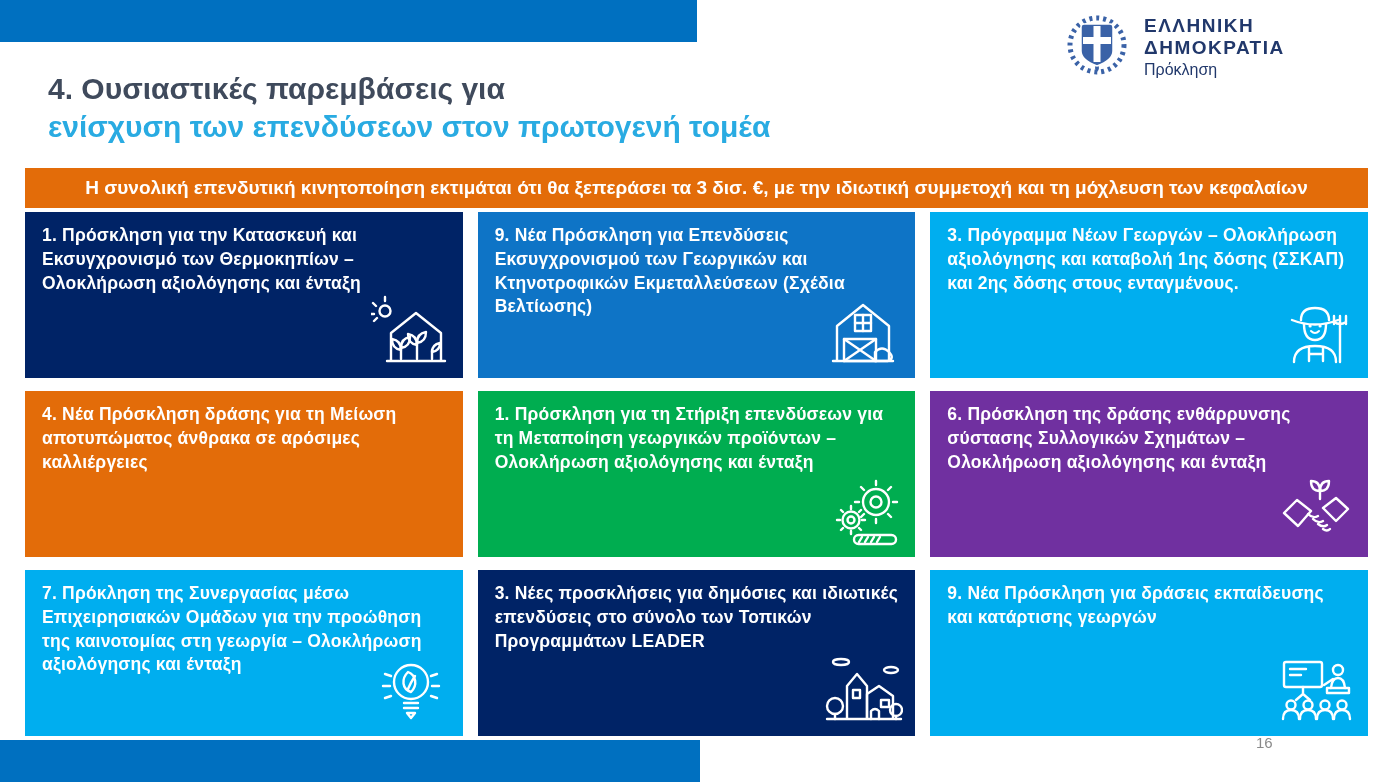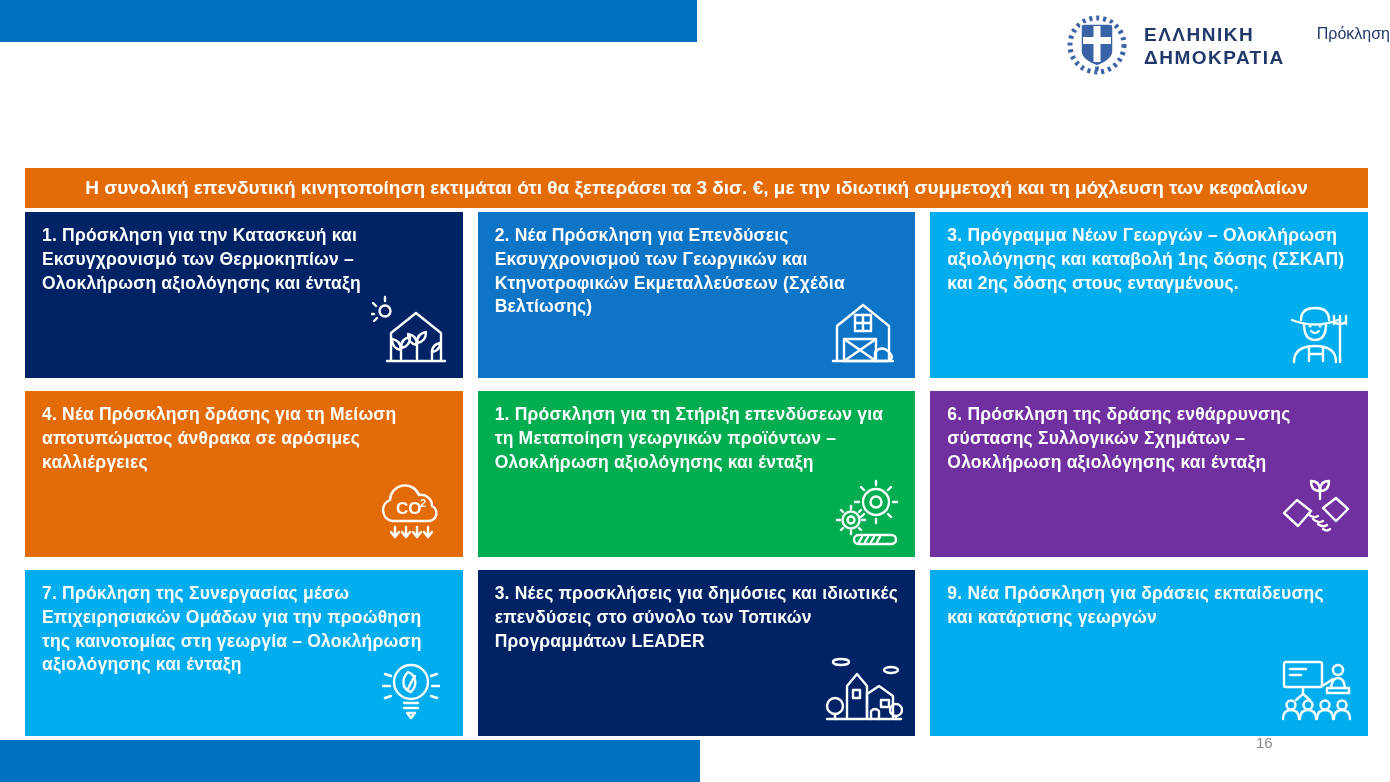--- a/index.html
+++ b/index.html
@@ -2,21 +2,21 @@
 <html lang="el"><head>
 <meta charset="utf-8">
 <style>
   html,body{margin:0;padding:0;background:#fff;}
   .slide{position:relative;width:1390px;height:782px;background:#fff;overflow:hidden;
          font-family:"Liberation Sans","DejaVu Sans",sans-serif;}
   .top-bar{position:absolute;left:0;top:0;width:697px;height:42px;background:#0070C0;}
   .bottom-bar{position:absolute;left:0;bottom:0;width:700px;height:42px;background:#0070C0;}
 
   .logo{position:absolute;left:1064px;top:12px;display:flex;align-items:center;gap:14px;}
-  .logo-text{display:flex;line-height:1.2;}
+  .logo-text{display:flex;flex-direction:column;line-height:1.2;}
   .logo-line1{font-size:19px;font-weight:bold;color:#21386B;letter-spacing:1.5px;}
   .logo-line2{font-size:16px;color:#21386B;}
 
   .title-block{position:absolute;left:48px;top:70px;line-height:1.28;}
   .title-line1{font-size:30px;font-weight:bold;color:#3F4A5C;}
   .title-line2{font-size:30px;font-weight:bold;color:#29ABE2;}
 
   .banner{position:absolute;left:25px;top:168px;width:1343px;height:40px;background:#E36C09;
           display:flex;align-items:center;justify-content:center;}
   .banner-text{color:#fff;font-size:19px;font-weight:bold;white-space:nowrap;}
@@ -48,20 +48,24 @@
         <rect x="29.5" y="14" width="7" height="36" fill="#fff"></rect>
         <rect x="19" y="25" width="28" height="7" fill="#fff"></rect>
       </svg>
     </span>
     <span class="logo-text">
       <span class="logo-line1">ΕΛΛΗΝΙΚΗ ΔΗΜΟΚΡΑΤΙΑ</span>
       <span class="logo-line2">Πρόκληση</span>
     </span>
   </div>
 
+  <div class="title-block">
+    <div class="title-line1">4. Ουσιαστικές παρεμβάσεις για</div>
+    <div class="title-line2">ενίσχυση των επενδύσεων στον πρωτογενή τομέα</div>
+  </div>
 
   <div class="banner" style="background: rgb(227, 108, 9);">
     <span class="banner-text">Η συνολική επενδυτική κινητοποίηση εκτιμάται ότι θα ξεπεράσει τα 3 δισ. €, με την ιδιωτική συμμετοχή και τη μόχλευση των κεφαλαίων</span>
   </div>
 
   <div class="grid">
 
     <div class="card" style="background: rgb(0, 35, 102);">
       <div class="card-title">1. Πρόσκληση για την Κατασκευή και Εκσυγχρονισμό των Θερμοκηπίων – Ολοκλήρωση αξιολόγησης και ένταξη</div>
       <span class="card-icon">
@@ -75,21 +79,21 @@
           <path d="M46 69V51"></path>
             <path d="M46 55c-7-1-9-6-9-11 6 1 9 5 9 11z"></path>
             <path d="M46 53c7-1 9-6 9-11-6 1-9 5-9 11z"></path>
           <path d="M61 69v-9"></path>
             <path d="M61 62c6-1 8-5 8-9-5 1-8 4-8 9z"></path>
         </svg>
       </span>
     </div>
 
     <div class="card" style="background: rgb(14, 116, 198);">
-      <div class="card-title">2. Νέα Πρόσκληση για Επενδύσεις Εκσυγχρονισμού των Γεωργικών και Κτηνοτροφικών Εκμεταλλεύσεων (Σχέδια Βελτίωσης)</div>
+      <div class="card-title">9. Νέα Πρόσκληση για Επενδύσεις Εκσυγχρονισμού των Γεωργικών και Κτηνοτροφικών Εκμεταλλεύσεων (Σχέδια Βελτίωσης)</div>
       <span class="card-icon">
         <svg viewBox="0 0 80 80">
           <path d="M14 71V36L40 15l26 21v35M10 71h60"></path>
           <rect x="32" y="25" width="16" height="16"></rect>
           <path d="M40 25v16M32 33h16"></path>
           <rect x="21" y="49" width="32" height="22"></rect>
           <path d="M21 49l32 22M53 49L21 71"></path>
           <path d="M52 62q7-7 14 0 6 6-1 9H52z"></path>
         </svg>
       </span>
@@ -107,28 +111,20 @@
           <path d="M18 72q0-16 21-16t21 16"></path>
           <path d="M33 58v13M47 58v13M33 64h14"></path>
           <path d="M58 26v8m12-8v8m-6-8v10M58 32q6 4 12 0"></path>
           <path d="M64 36v36"></path>
         </svg>
       </span>
     </div>
 
     <div class="card" style="background: rgb(227, 108, 9);">
       <div class="card-title">4. Νέα Πρόσκληση δράσης για τη Μείωση αποτυπώματος άνθρακα σε αρόσιμες καλλιέργειες</div>
-      <span class="card-icon">
-        <svg viewBox="0 0 80 80">
-          <path d="M21 52a11 11 0 0 1-2-21 15 15 0 0 1 29-5 11 11 0 0 1 13 11 8 8 0 0 1-2 15z"></path>
-          <text x="25" y="45" font-size="17">CO</text>
-          <text x="49" y="38" font-size="11">2</text>
-          <path d="M24 58v9m-4-4 4 5 4-5M35 58v9m-4-4 4 5 4-5M46 58v9m-4-4 4 5 4-5M57 58v9m-4-4 4 5 4-5"></path>
-        </svg>
-      </span>
     </div>
 
     <div class="card" style="background: rgb(0, 173, 80);">
       <div class="card-title">1. Πρόσκληση για τη Στήριξη επενδύσεων για τη Μεταποίηση γεωργικών προϊόντων – Ολοκλήρωση αξιολόγησης και ένταξη</div>
       <span class="card-icon">
         <svg viewBox="0 0 80 80">
           <circle cx="53" cy="33" r="13"></circle>
             <circle cx="53" cy="33" r="5.5"></circle>
           <path d="M53 16v-4M53 50v4M36 33h-4M70 33h4M41 21l-3-3M65 45l3 3M65 21l3-3M41 45l-3 3"></path>
           <circle cx="28" cy="51" r="8.5"></circle>

